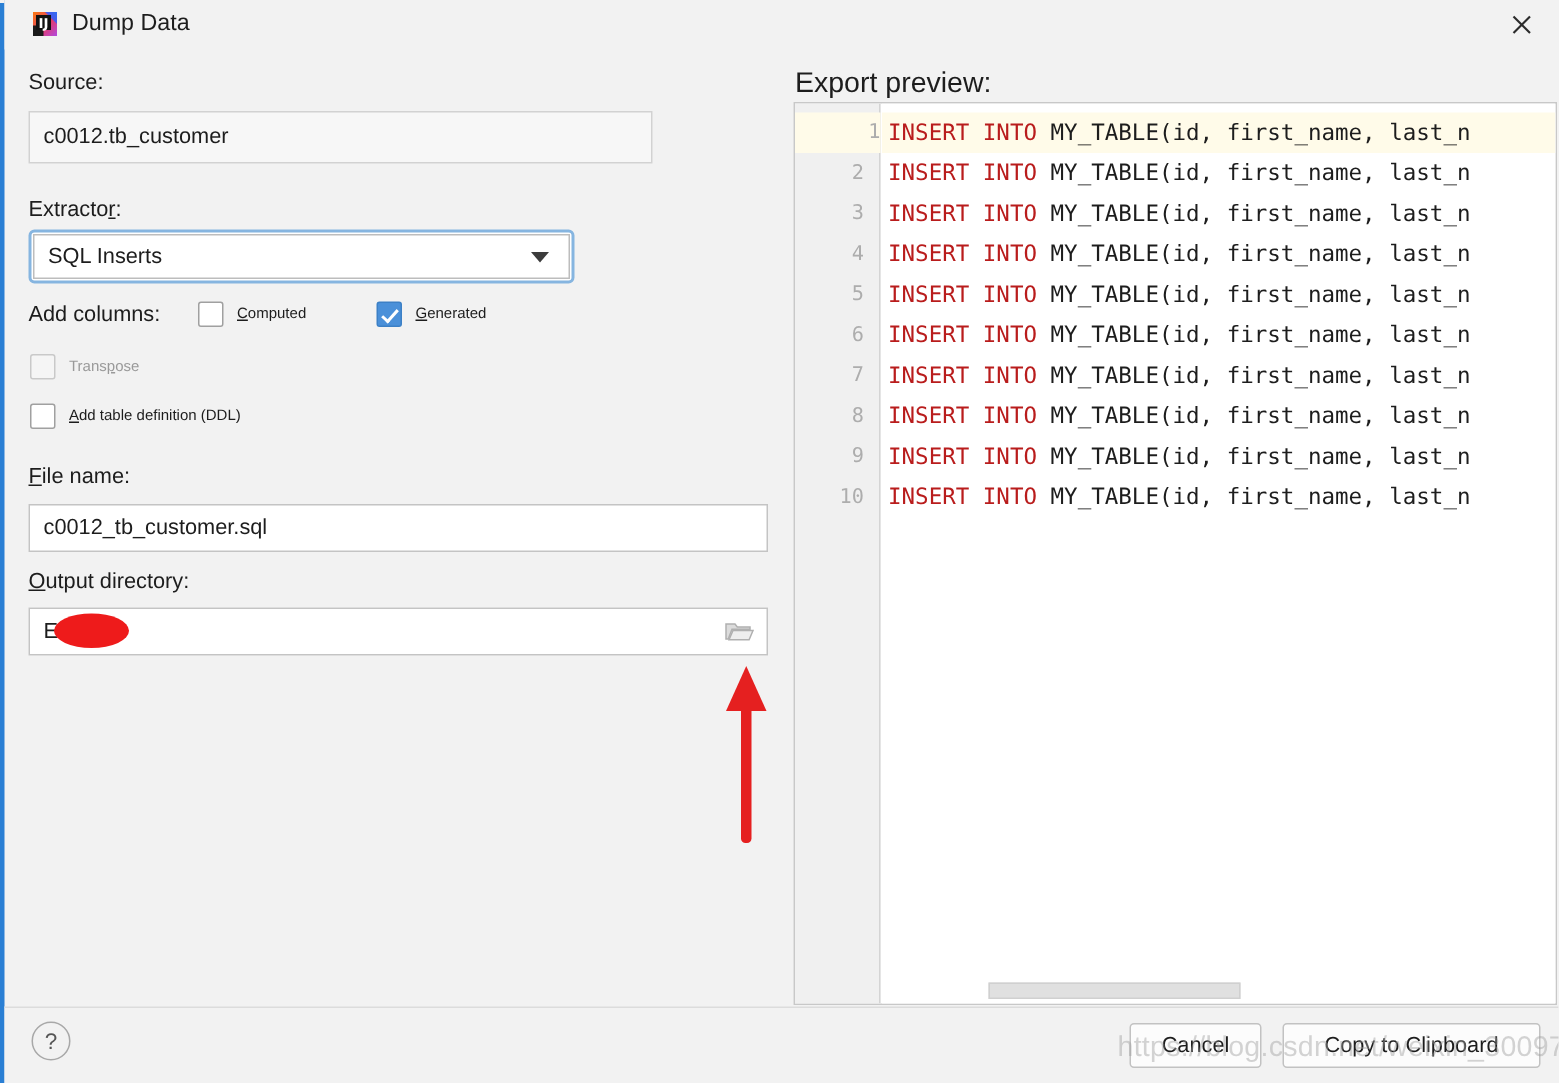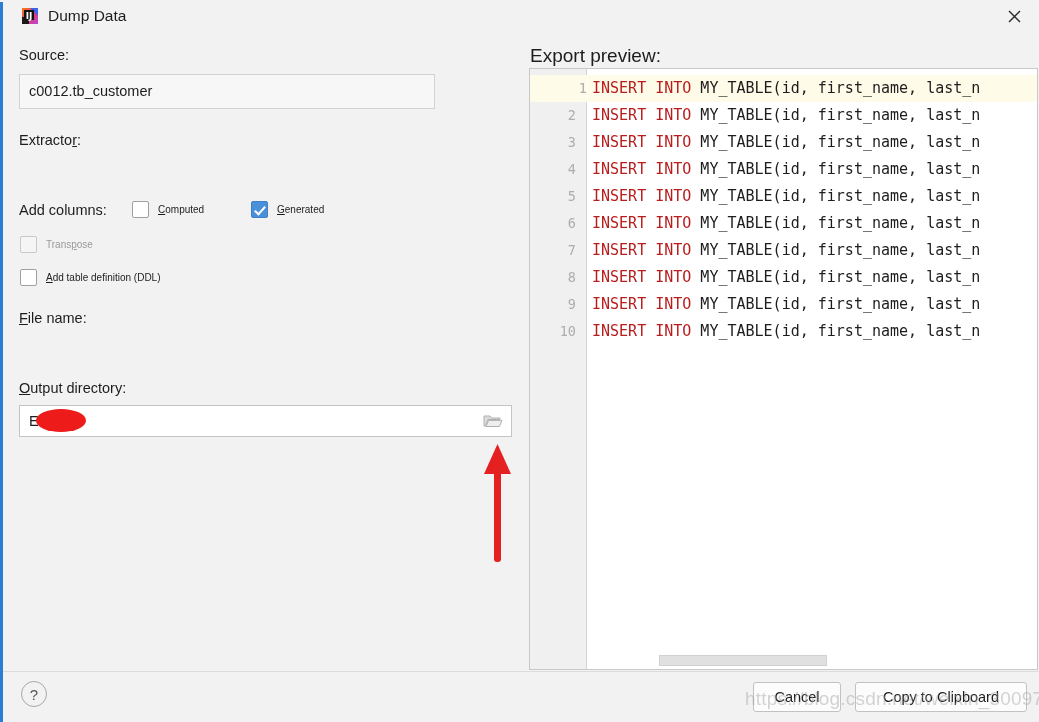--- a/index.html
+++ b/index.html
@@ -348,20 +348,26 @@
   </div>
 
   <div class="label" style="left:19px; top:46px;">Source:</div>
 
   <div class="textfield readonlyish" style="left:19px; top:74px; width:416px; height:35px;">
     <span>c0012.tb_customer</span>
   </div>
 
   <div class="label" style="left:19px; top:131px;">Extracto<span class="mn">r</span>:</div>
 
+  <div class="combo-wrap">
+    <div class="combo">
+      <span>SQL Inserts</span>
+      <span class="combo-arrow"></span>
+    </div>
+  </div>
 
   <div class="label" style="left:19px; top:201px;">Add columns:</div>
 
   <div class="cb-row" style="left:132px; top:201px;">
     <span class="cb"></span>
     <span class="cb-label"><span class="mn">C</span><span>omputed</span></span>
   </div>
 
   <div class="cb-row" style="left:251px; top:201px;">
     <span class="cb checked"></span>
@@ -373,20 +379,23 @@
     <span class="cb-label disabled"><span>Trans</span><span class="mn">p</span><span>ose</span></span>
   </div>
 
   <div class="cb-row" style="left:20px; top:269px;">
     <span class="cb"></span>
     <span class="cb-label"><span class="mn">A</span><span>dd table definition (DDL)</span></span>
   </div>
 
   <div class="label" style="left:19px; top:309px;"><span class="mn">F</span><span>ile name:</span></div>
 
+  <div class="textfield" style="left:19px; top:336px; width:493px; height:32px;">
+    <span>c0012_tb_customer.sql</span>
+  </div>
 
   <div class="label" style="left:19px; top:379px;"><span class="mn">O</span><span>utput directory:</span></div>
 
   <div class="textfield" style="left:19px; top:405px; width:493px; height:32px;">
     <span>E</span>
   </div>
 
   <div class="redaction"></div>
 
   <div class="browse-btn">

